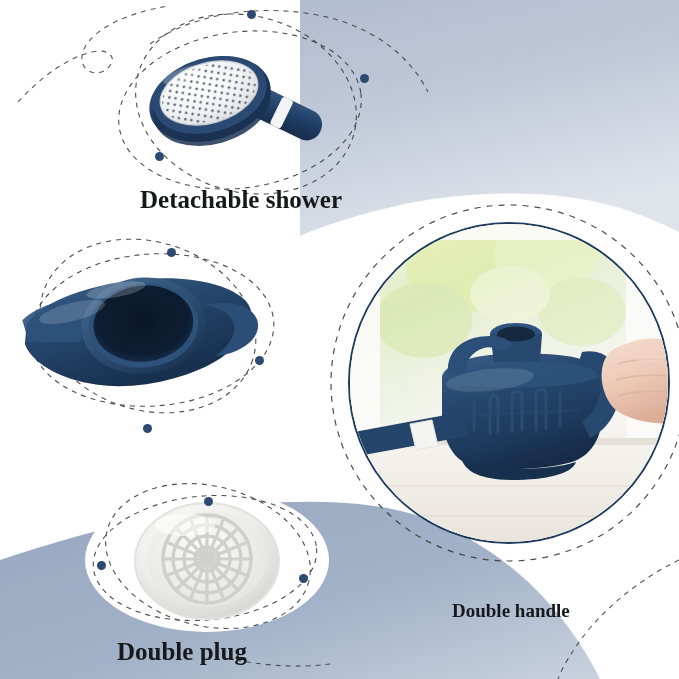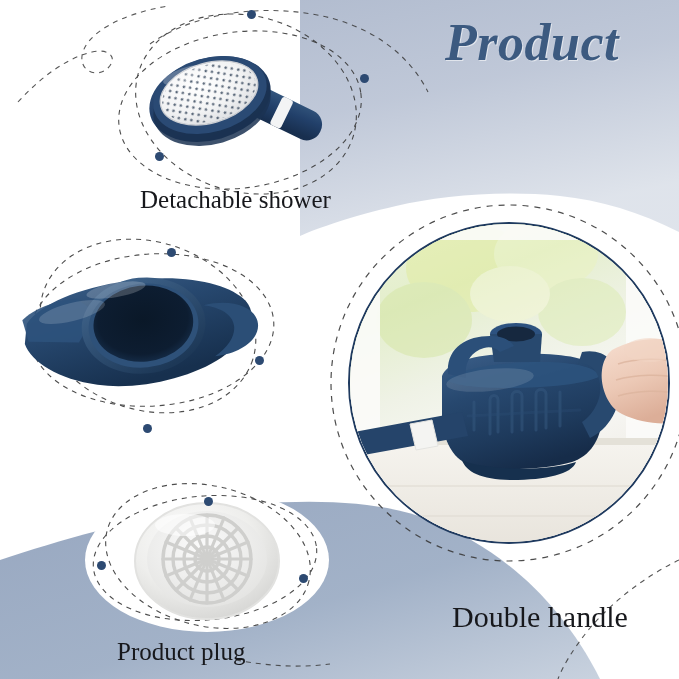--- a/index.html
+++ b/index.html
@@ -37,29 +37,29 @@
     color:#3c5a80;
     text-shadow:1px 1px 0 rgba(255,255,255,0.55);
     white-space:nowrap;
   }
   .title-line.l2{margin-top:2px;}
 
   
   .label{
     position:absolute;
     font-family:"Liberation Serif",serif;
-    font-weight:400;
+    font-weight:700;
     color:#17181c;
     white-space:nowrap;
     z-index:7;
   }
   #label-shower{left:140px;  top:186px; font-size:25px;}
   #label-opening{left:66px;  top:400px; font-size:25px;}
   #label-filter{left:117px;  top:638px; font-size:25px;}
-  #label-handle{left:452px;  top:600px; font-size:30px;}
+  #label-handle{left:452px;  top:600px; font-size:19px;}
 
   
   .art{position:absolute;z-index:5;}
 
   
   #art-shower{left:120px;top:35px;width:240px;height:150px;}
   
   #art-opening{left:20px;top:250px;width:270px;height:160px;}
   
   #art-filter{left:115px;top:495px;width:185px;height:130px;}
@@ -155,21 +155,20 @@
       <ellipse cx="205" cy="558" rx="112" ry="62" transform="rotate(-5 205 558)"></ellipse>
       <ellipse cx="208" cy="556" rx="104" ry="70" transform="rotate(14 208 556)"></ellipse>
     </g>
 
     <g fill="none" stroke="#3a3a3a" stroke-width="1.2" stroke-dasharray="6 6" opacity="0.9">
       <circle cx="509" cy="383" r="178"></circle>
     </g>
   </svg>
 
   <div class="title-block">
-    <div class="title-line l1">Product</div>
   </div>
 
   <div class="art" id="art-shower">
     <svg viewBox="0 0 240 150" width="240" height="150">
       <defs>
         <linearGradient id="shBody" x1="0" y1="0" x2="0.3" y2="1">
           <stop offset="0%" stop-color="#32527c"></stop>
           <stop offset="45%" stop-color="#24416a"></stop>
           <stop offset="100%" stop-color="#162d4c"></stop>
         </linearGradient>
@@ -423,17 +422,17 @@
           </g>
           <ellipse cx="300" cy="126" rx="26" ry="12" fill="#f2d5c4" opacity="0.6"></ellipse>
         </g>
       </svg>
     </div>
   </div>
 
   <div class="label" id="label-shower">Detachable shower</div>
 
 
-  <div class="label" id="label-filter">Product plug</div>
+  <div class="label" id="label-filter">Double plug</div>
 
   <div class="label" id="label-handle">Double handle</div>
 
 </div>
 
 </body></html>

